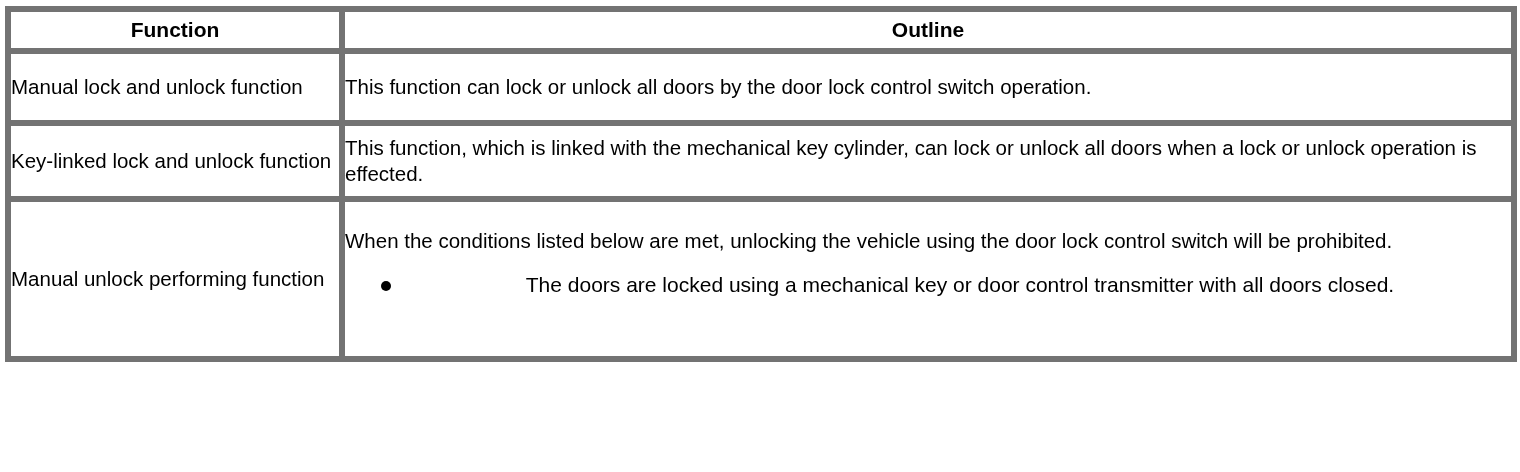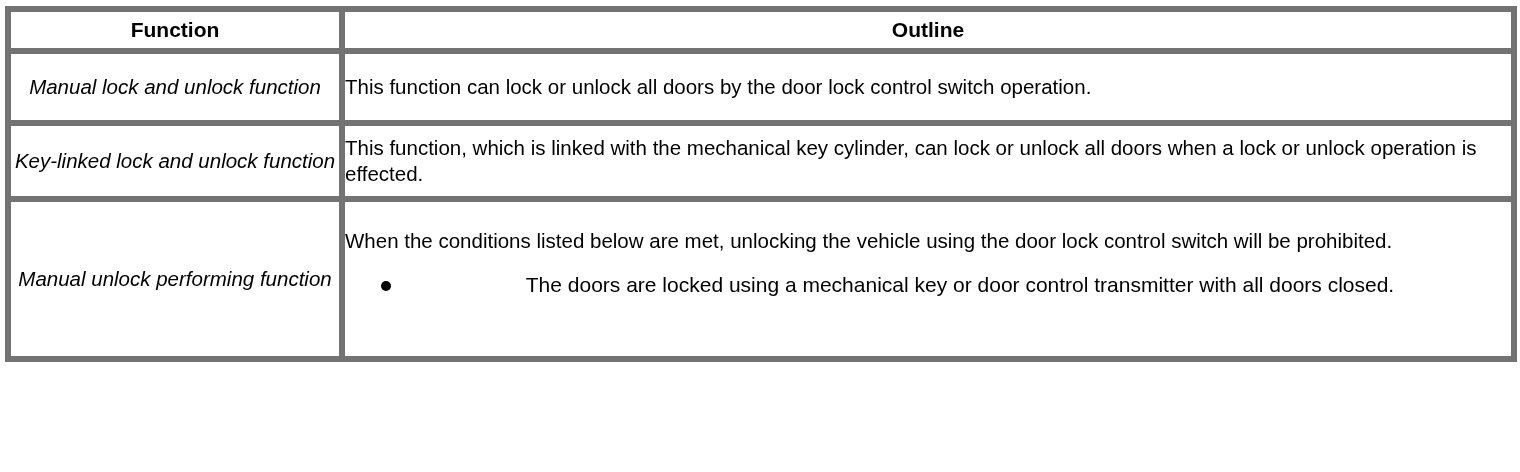--- a/index.html
+++ b/index.html
@@ -58,22 +58,21 @@
     display: block;
     text-align: center;
   }
 
   
   td.cell-function {
     padding: 3px 0 4px 4px;
     font-size: 20.5px;
     line-height: 25.5px;
     vertical-align: middle;
-    text-align: center;
-    font-style: italic;
+    text-align: left;
   }
   td.cell-outline {
     padding: 3px 10px 4px 9px;
     font-size: 20.5px;
     line-height: 26px;
     vertical-align: middle;
     text-align: left;
     margin-left: 16px;
   }
 

